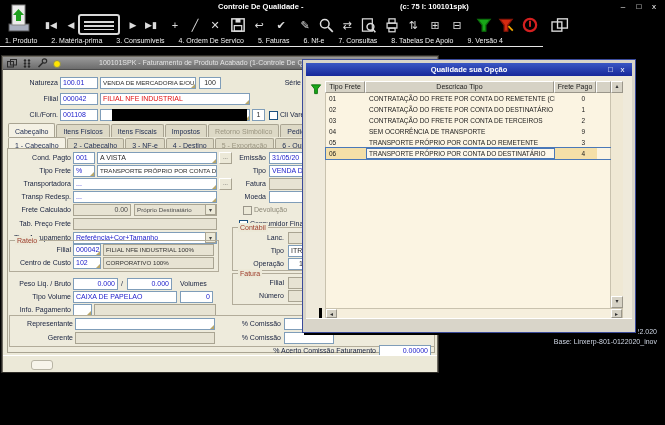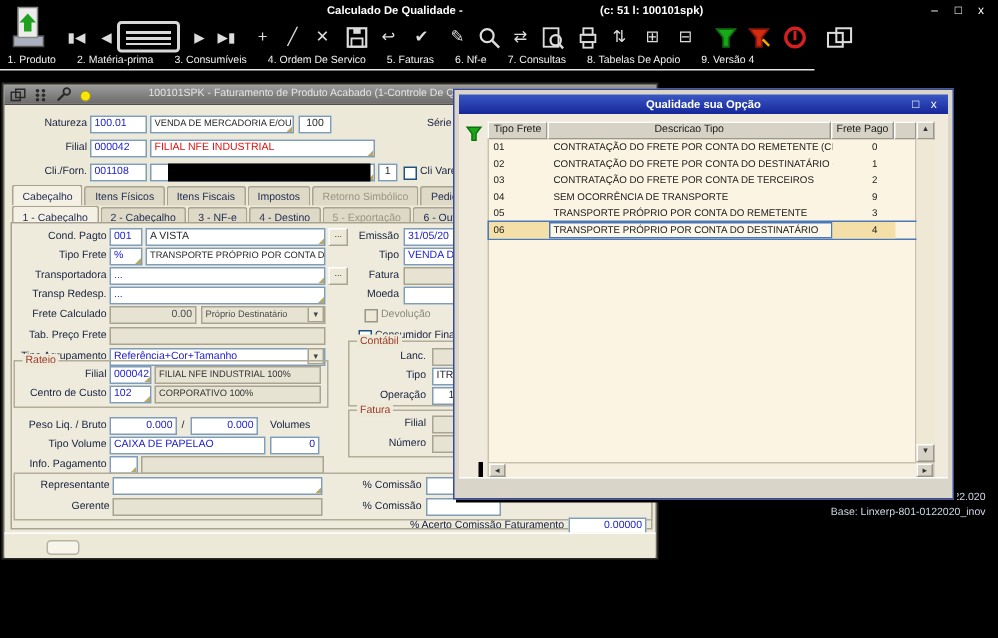--- a/index.html
+++ b/index.html
@@ -73,22 +73,22 @@
 </head>
 <body>
 
 <div id="screen">
 
   <svg class="abs" style="left:6px;top:3px" width="26" height="30" viewBox="0 0 26 30">
     <rect x="3" y="21" width="20" height="7" fill="#aab0c0" stroke="#555"></rect>
     <rect x="6" y="2" width="13" height="20" fill="#ececec" stroke="#888"></rect>
     <polygon points="12.5,6 18,12 15,12 15,18 10,18 10,12 7,12" fill="#1fa01f"></polygon>
   </svg>
-  <span class="ttl" style="left:218px;top:2px">Calculado De Qualidade -</span>
-  <span class="ttl" style="left:400px;top:2px">(c: 51 l: 100101spk)</span>
+  <span class="ttl" style="left:218px;top:2px">Controle De Qualidade -</span>
+  <span class="ttl" style="left:400px;top:2px">(c: 75 l: 100101spk)</span>
   <span class="winbtn" style="right:36px">–</span>
   <span class="winbtn" style="right:20px">□</span>
   <span class="winbtn" style="right:5px">x</span>
 
   <span class="tbi sm" style="left:42px">▮◀</span>
   <span class="tbi sm" style="left:62px">◀</span>
   <div id="listbtn">
       <div class="lines"></div>
     </div>
   <span class="tbi sm" style="left:124px">▶</span>

